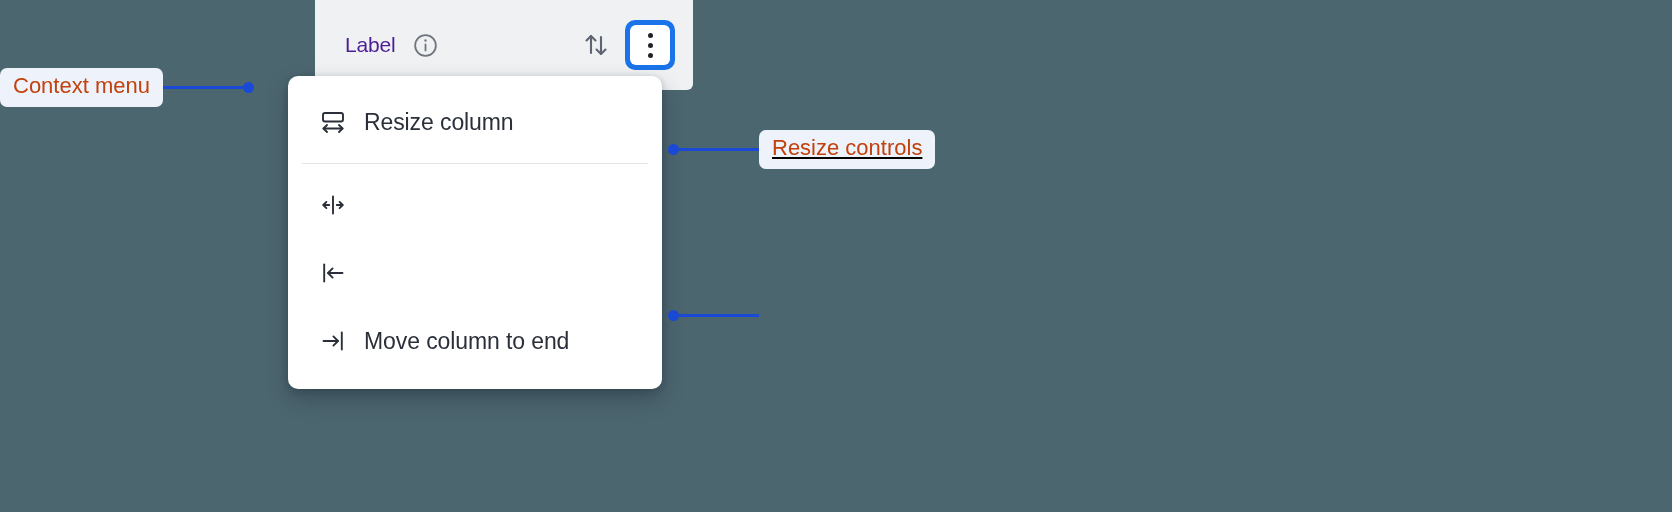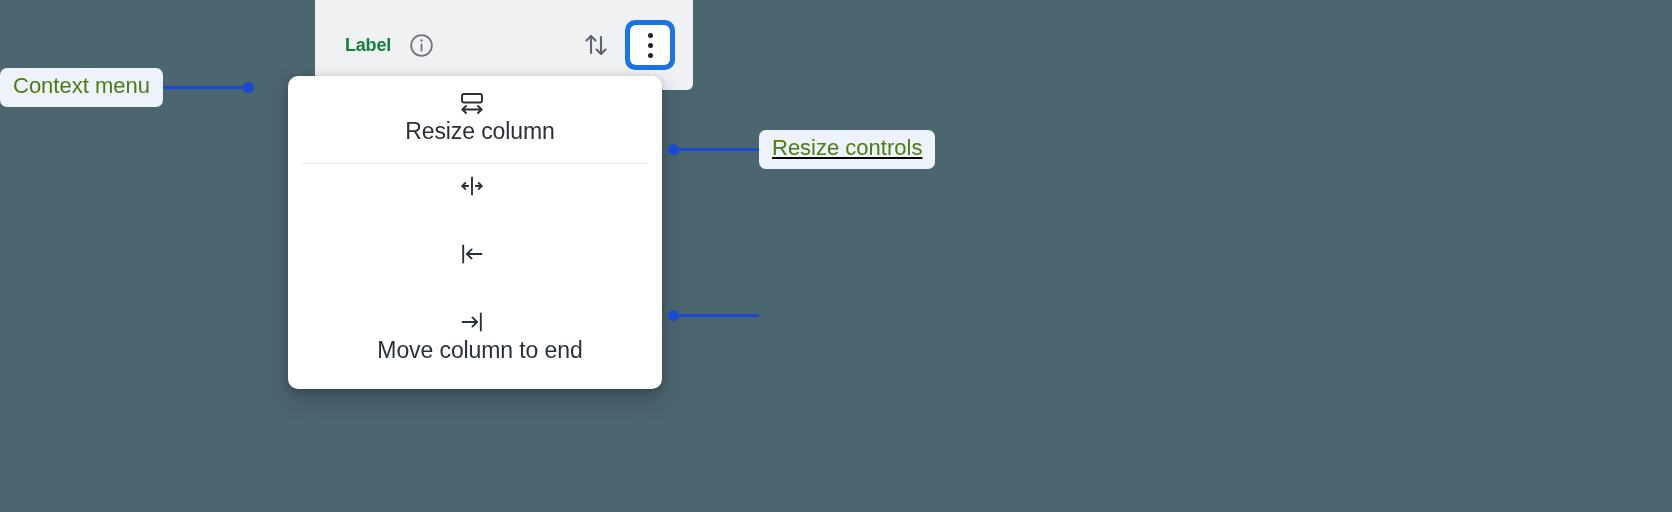--- a/index.html
+++ b/index.html
@@ -23,23 +23,23 @@
     width: 378px;
     height: 90px;
     background: #eff1f3;
     border-radius: 0 0 6px 6px;
     box-sizing: border-box;
     display: flex;
     align-items: center;
     padding: 0 18px 0 30px;
   }
   #column-header .hdr-title {
-    font-size: 18px;
-    font-weight: bold;
-    color: #15803d;
+    font-size: 21px;
+    font-weight: normal;
+    color: #4c1d95;
     letter-spacing: -0.2px;
   }
   .info-icon {
     margin-left: 17px;
     width: 27px;
     height: 27px;
     display: inline-flex;
     align-items: center;
     justify-content: center;
   }
@@ -93,21 +93,20 @@
     box-shadow: 0 10px 22px rgba(20,25,35,0.30), 0 2px 6px rgba(20,25,35,0.20);
     z-index: 5;
   }
   .menu-item {
     display: flex;
     align-items: center;
     height: 68px;
     padding: 0 20px 0 30px;
     box-sizing: border-box;
     cursor: default;
-    flex-direction: column;
   }
   .menu-item .mi-icon {
     width: 30px;
     height: 30px;
     flex: 0 0 30px;
     display: inline-flex;
     align-items: center;
     justify-content: center;
     margin-right: 16px;
     color: #2a2f3a;
@@ -126,21 +125,21 @@
 
   
   .callout {
     position: absolute;
     display: flex;
     align-items: center;
     z-index: 9;
   }
   .callout .pill {
     background: #eef2fb;
-    color: #4d7c0f;
+    color: #c2410c;
     font-size: 22px;
     border-radius: 7px;
     padding: 6px 13px 8px 13px;
     white-space: nowrap;
     line-height: 1.12;
   }
   .callout .leader {
     height: 3px;
     background: #1a49d6;
   }

